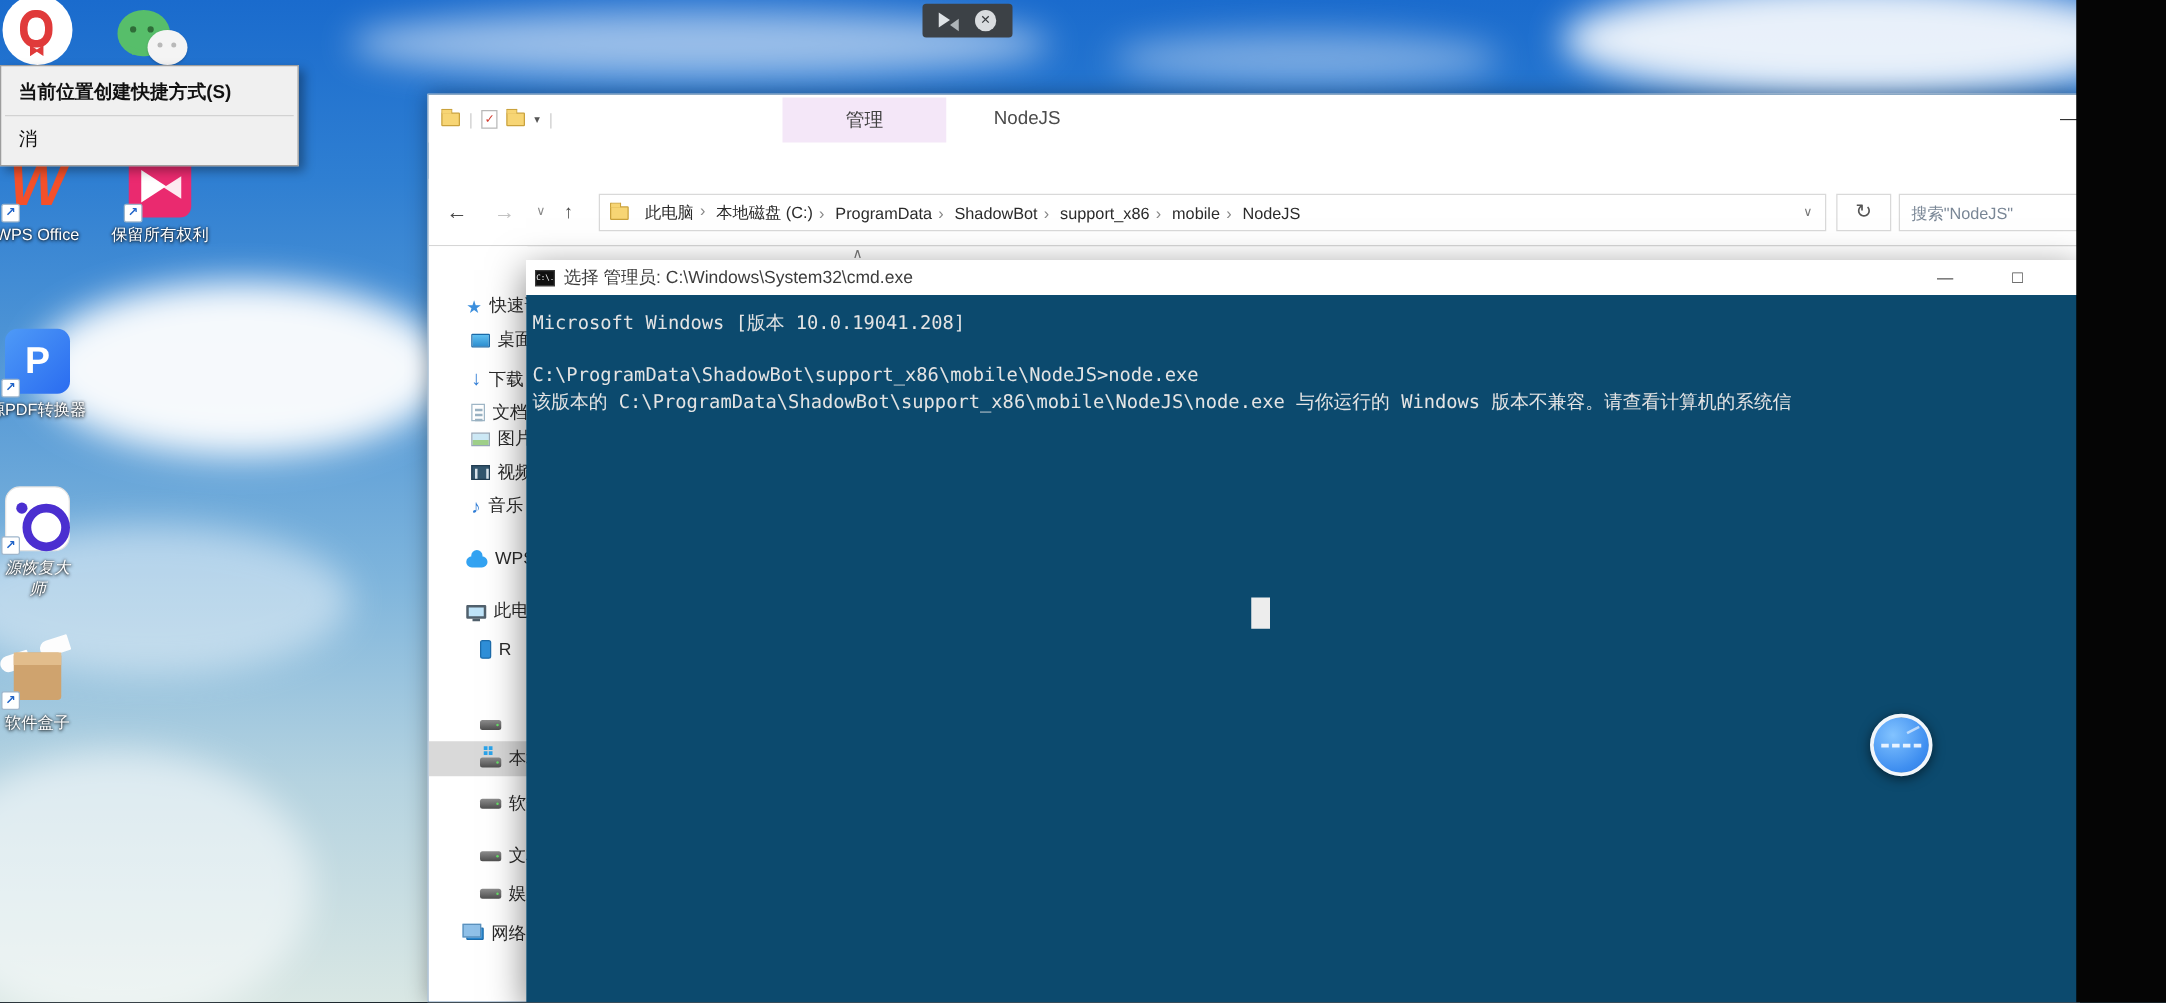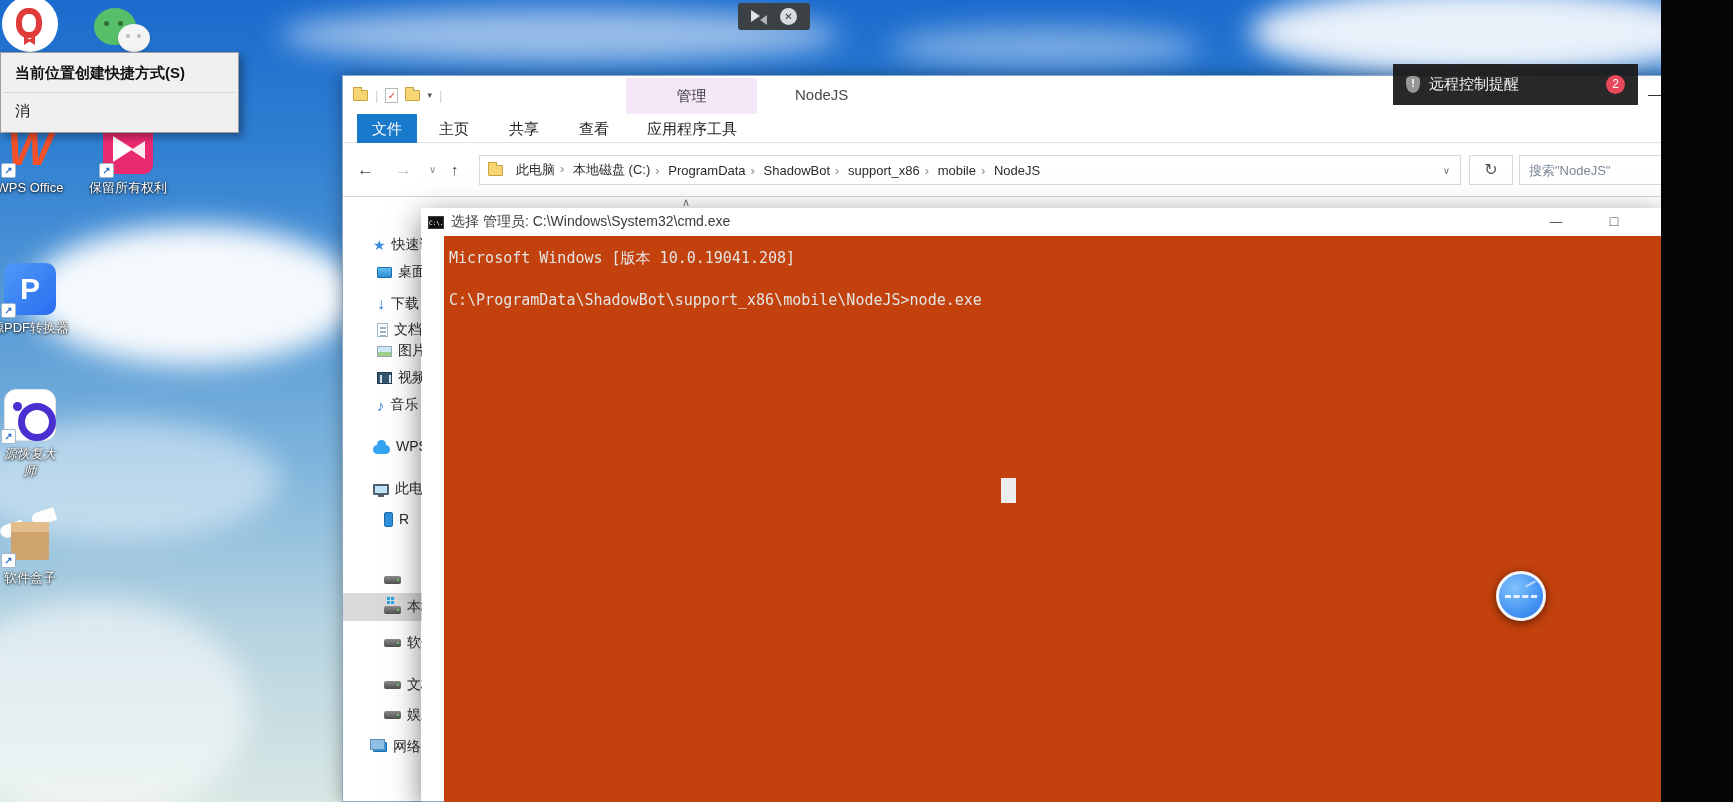--- a/index.html
+++ b/index.html
@@ -174,22 +174,22 @@
   .cmd-titlebar { position:relative; height:28px; background:#fff; display:flex; align-items:center; padding-left:7px; gap:7px; }
   .cmd-icon { width:16px; height:13px; background:#101010; border:1px solid #3a3a3a; color:#fff;
     font-size:6px; line-height:11px; text-align:center; font-family:"DejaVu Sans Mono",monospace; }
   .cmd-icon::after { content:"C:\\."; }
   .cmd-title { font-size:14px; color:#3c3c3c; white-space:nowrap; }
   .cmd-btn { position:absolute; top:0; width:46px; height:28px; line-height:27px; text-align:center;
     color:#444; font-size:13px; }
   .cmd-btn.minb { left:1112px; }
   .cmd-btn.maxb { left:1170px; font-size:14px; }
   .cmd-btn.clsb { left:1228px; }
-  .cmd-body { position:absolute; left:0; top:28px; right:0; bottom:0; background:#c2410c; overflow:hidden;
-    padding:12px 0 0 5px;margin-left:23px; }
+  .cmd-body { position:absolute; left:0; top:28px; right:0; bottom:0; background:#0c4a6e; overflow:hidden;
+    padding:12px 0 0 5px; }
   .cmd-line { white-space:pre; font-family:"DejaVu Sans Mono",monospace; font-size:15px; line-height:21px;
     min-height:21px; color:#e4e4e4; }
   .cmd-cursor { position:absolute; left:580px; top:270px; width:15px; height:25px; background:#ededed; }
 
   
   .float-ball { position:absolute; left:1496px; top:571px; width:50px; height:50px; border-radius:50%;
     background:radial-gradient(circle at 35% 32%,#82c3ff,#3e8ef0 68%,#2e79de); border:3px solid #f2f6fa;
     box-shadow:0 2px 9px rgba(0,0,0,.55); z-index:45; }
   .float-ball::after { content:""; position:absolute; left:6px; right:6px; top:48%;
     border-top:3px dashed rgba(255,255,255,.85); }
@@ -280,27 +280,20 @@
         <span class="mini-folder"></span>
         <span class="qat-sep">|</span>
         <span class="mini-check"></span>
         <span class="mini-folder"></span>
         <span class="qat-caret">▾</span>
         <span class="qat-sep">|</span>
       </div>
       <div class="manage-tab">管理</div>
       <div class="win-title">NodeJS</div>
       <div class="exp-min">—</div>
-    </div>
-    <div class="exp-tabs">
-      <span class="tab tab-file">文件</span>
-      <span class="tab tab-home">主页</span>
-      <span class="tab tab-share">共享</span>
-      <span class="tab tab-view">查看</span>
-      <span class="tab tab-apptools">应用程序工具</span>
     </div>
     <div class="exp-address">
       <span class="nav-glyph g-back">←</span>
       <span class="nav-glyph g-fwd">→</span>
       <span class="nav-glyph g-drop">∨</span>
       <span class="nav-glyph g-up">↑</span>
       <div class="addr-box">
         <span class="mini-folder"></span>
         <span class="crumb">此电脑</span>
         <span class="crumb">本地磁盘 (C:)</span>
@@ -390,28 +383,24 @@
       <span class="cmd-icon"></span>
       <span class="cmd-title">选择 管理员: C:\Windows\System32\cmd.exe</span>
       <span class="cmd-btn minb">—</span>
       <span class="cmd-btn maxb">□</span>
       <span class="cmd-btn clsb">✕</span>
     </div>
     <div class="cmd-body">
       <div class="cmd-line">Microsoft Windows [版本 10.0.19041.208]</div>
       <div class="cmd-line"></div>
       <div class="cmd-line">C:\ProgramData\ShadowBot\support_x86\mobile\NodeJS&gt;node.exe</div>
+      <div class="cmd-line">该版本的 C:\ProgramData\ShadowBot\support_x86\mobile\NodeJS\node.exe 与你运行的 Windows 版本不兼容。请查看计算机的系统信</div>
       <div class="cmd-line"></div>
     </div>
     <div class="cmd-cursor"></div>
   </div>
 
-  <div class="banner">
-    <span class="shield"></span>
-    <span class="txt">远程控制提醒</span>
-    <span class="badge">2</span>
-  </div>
 
   <div class="float-ball"></div>
 
   <div class="letterbox"></div>
 
 </div>
 
 </body></html>

